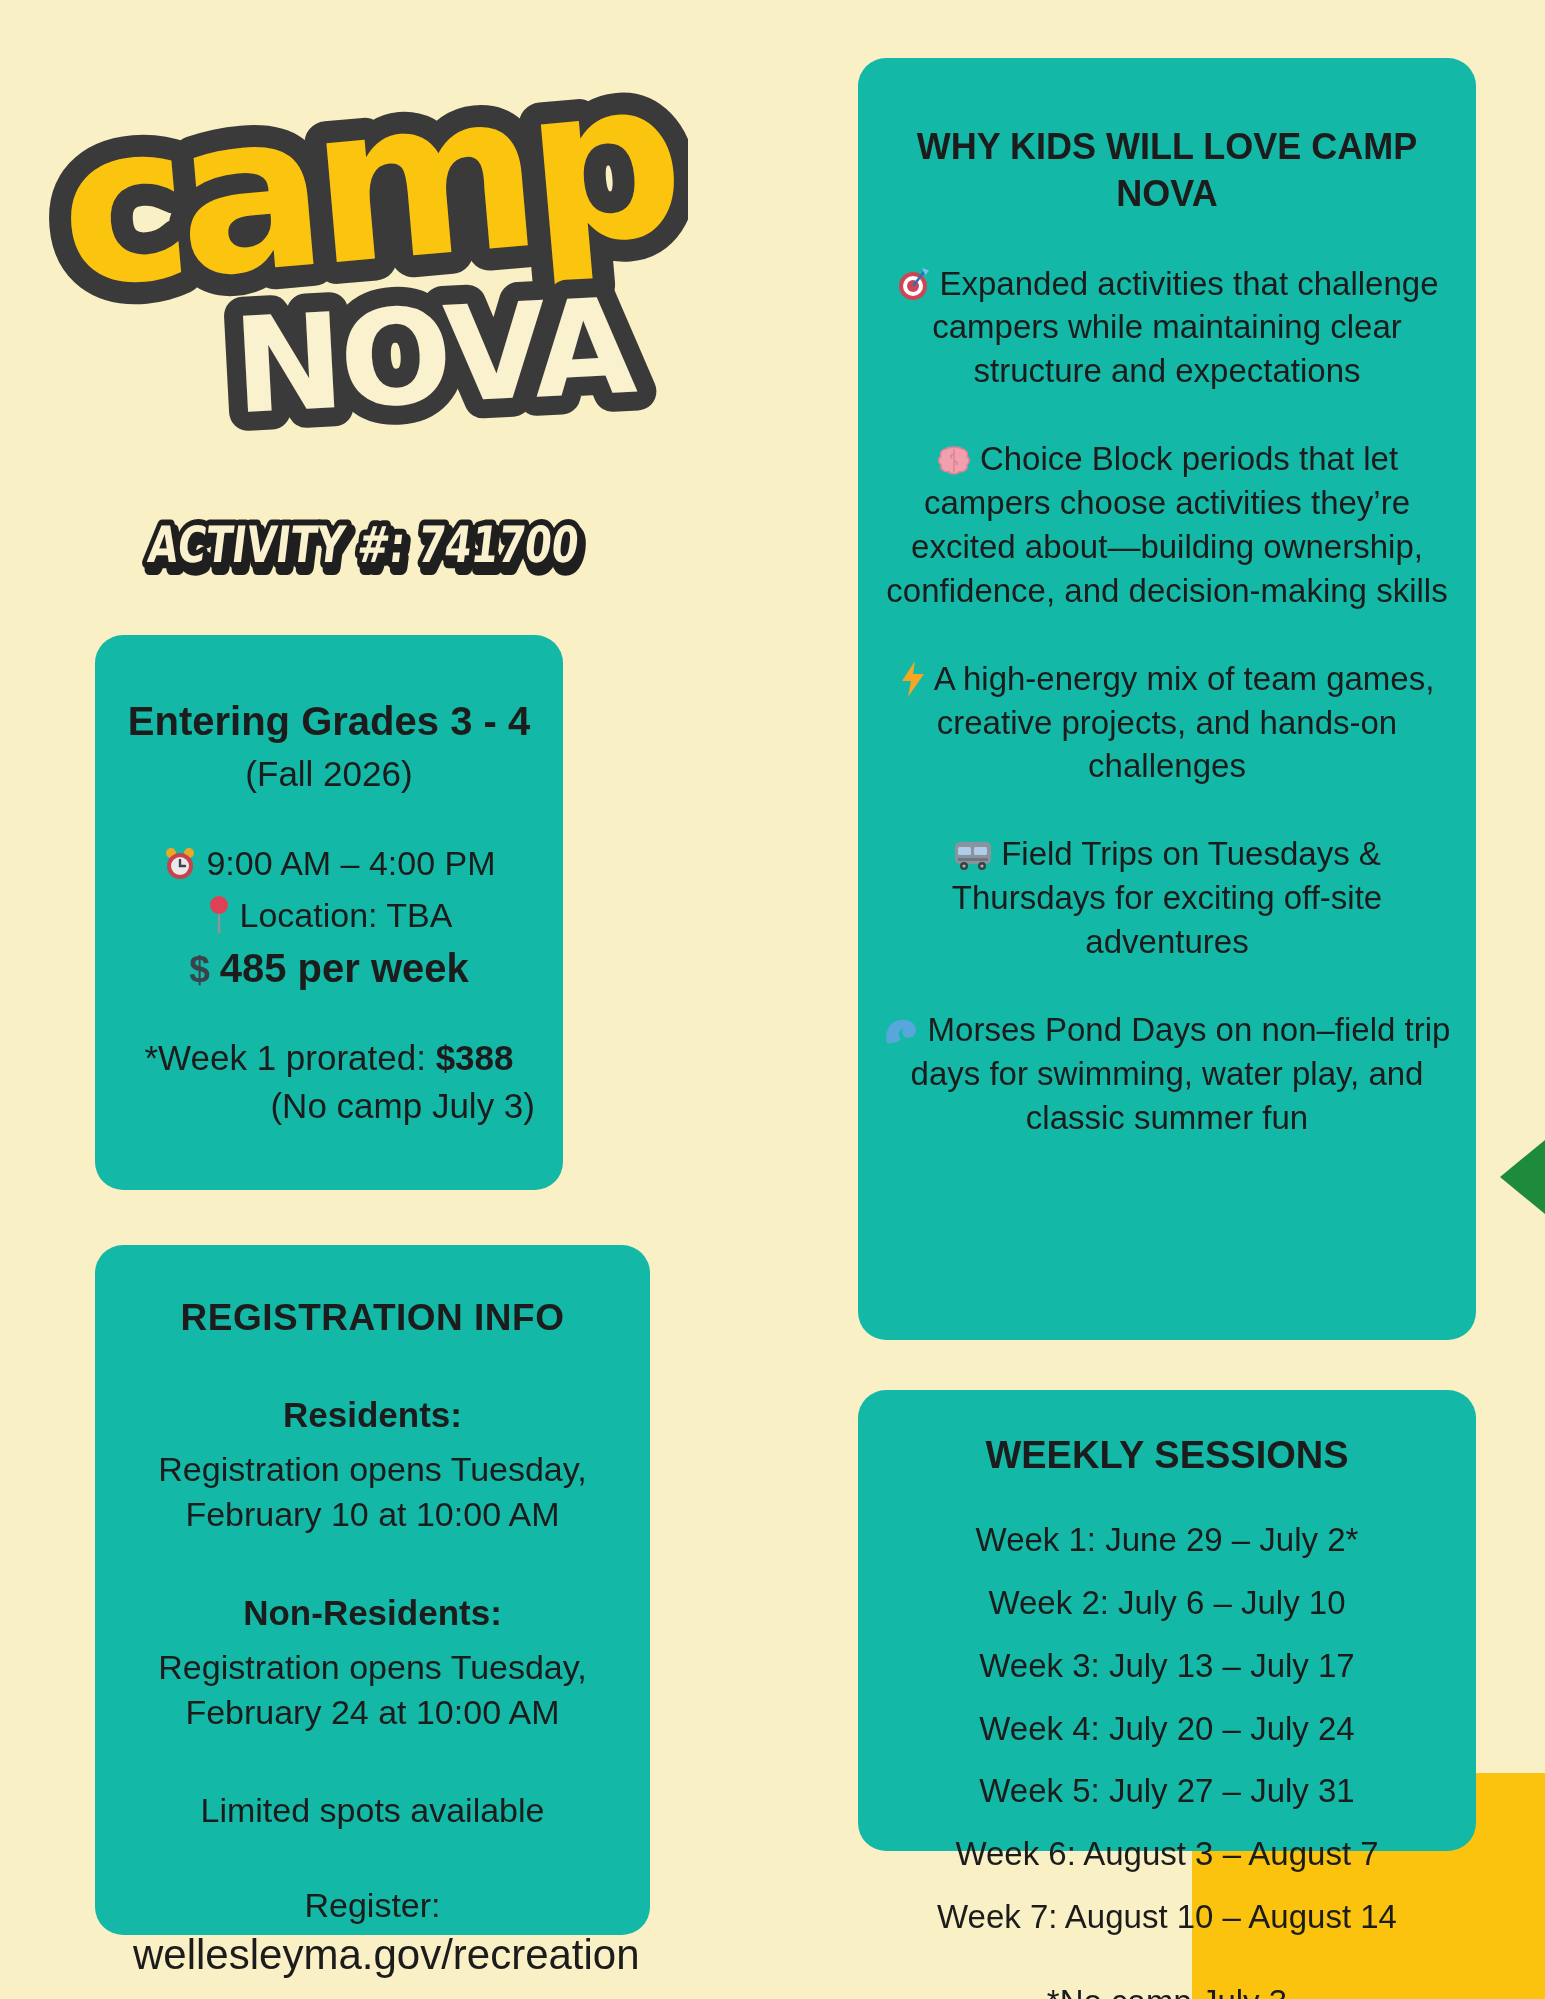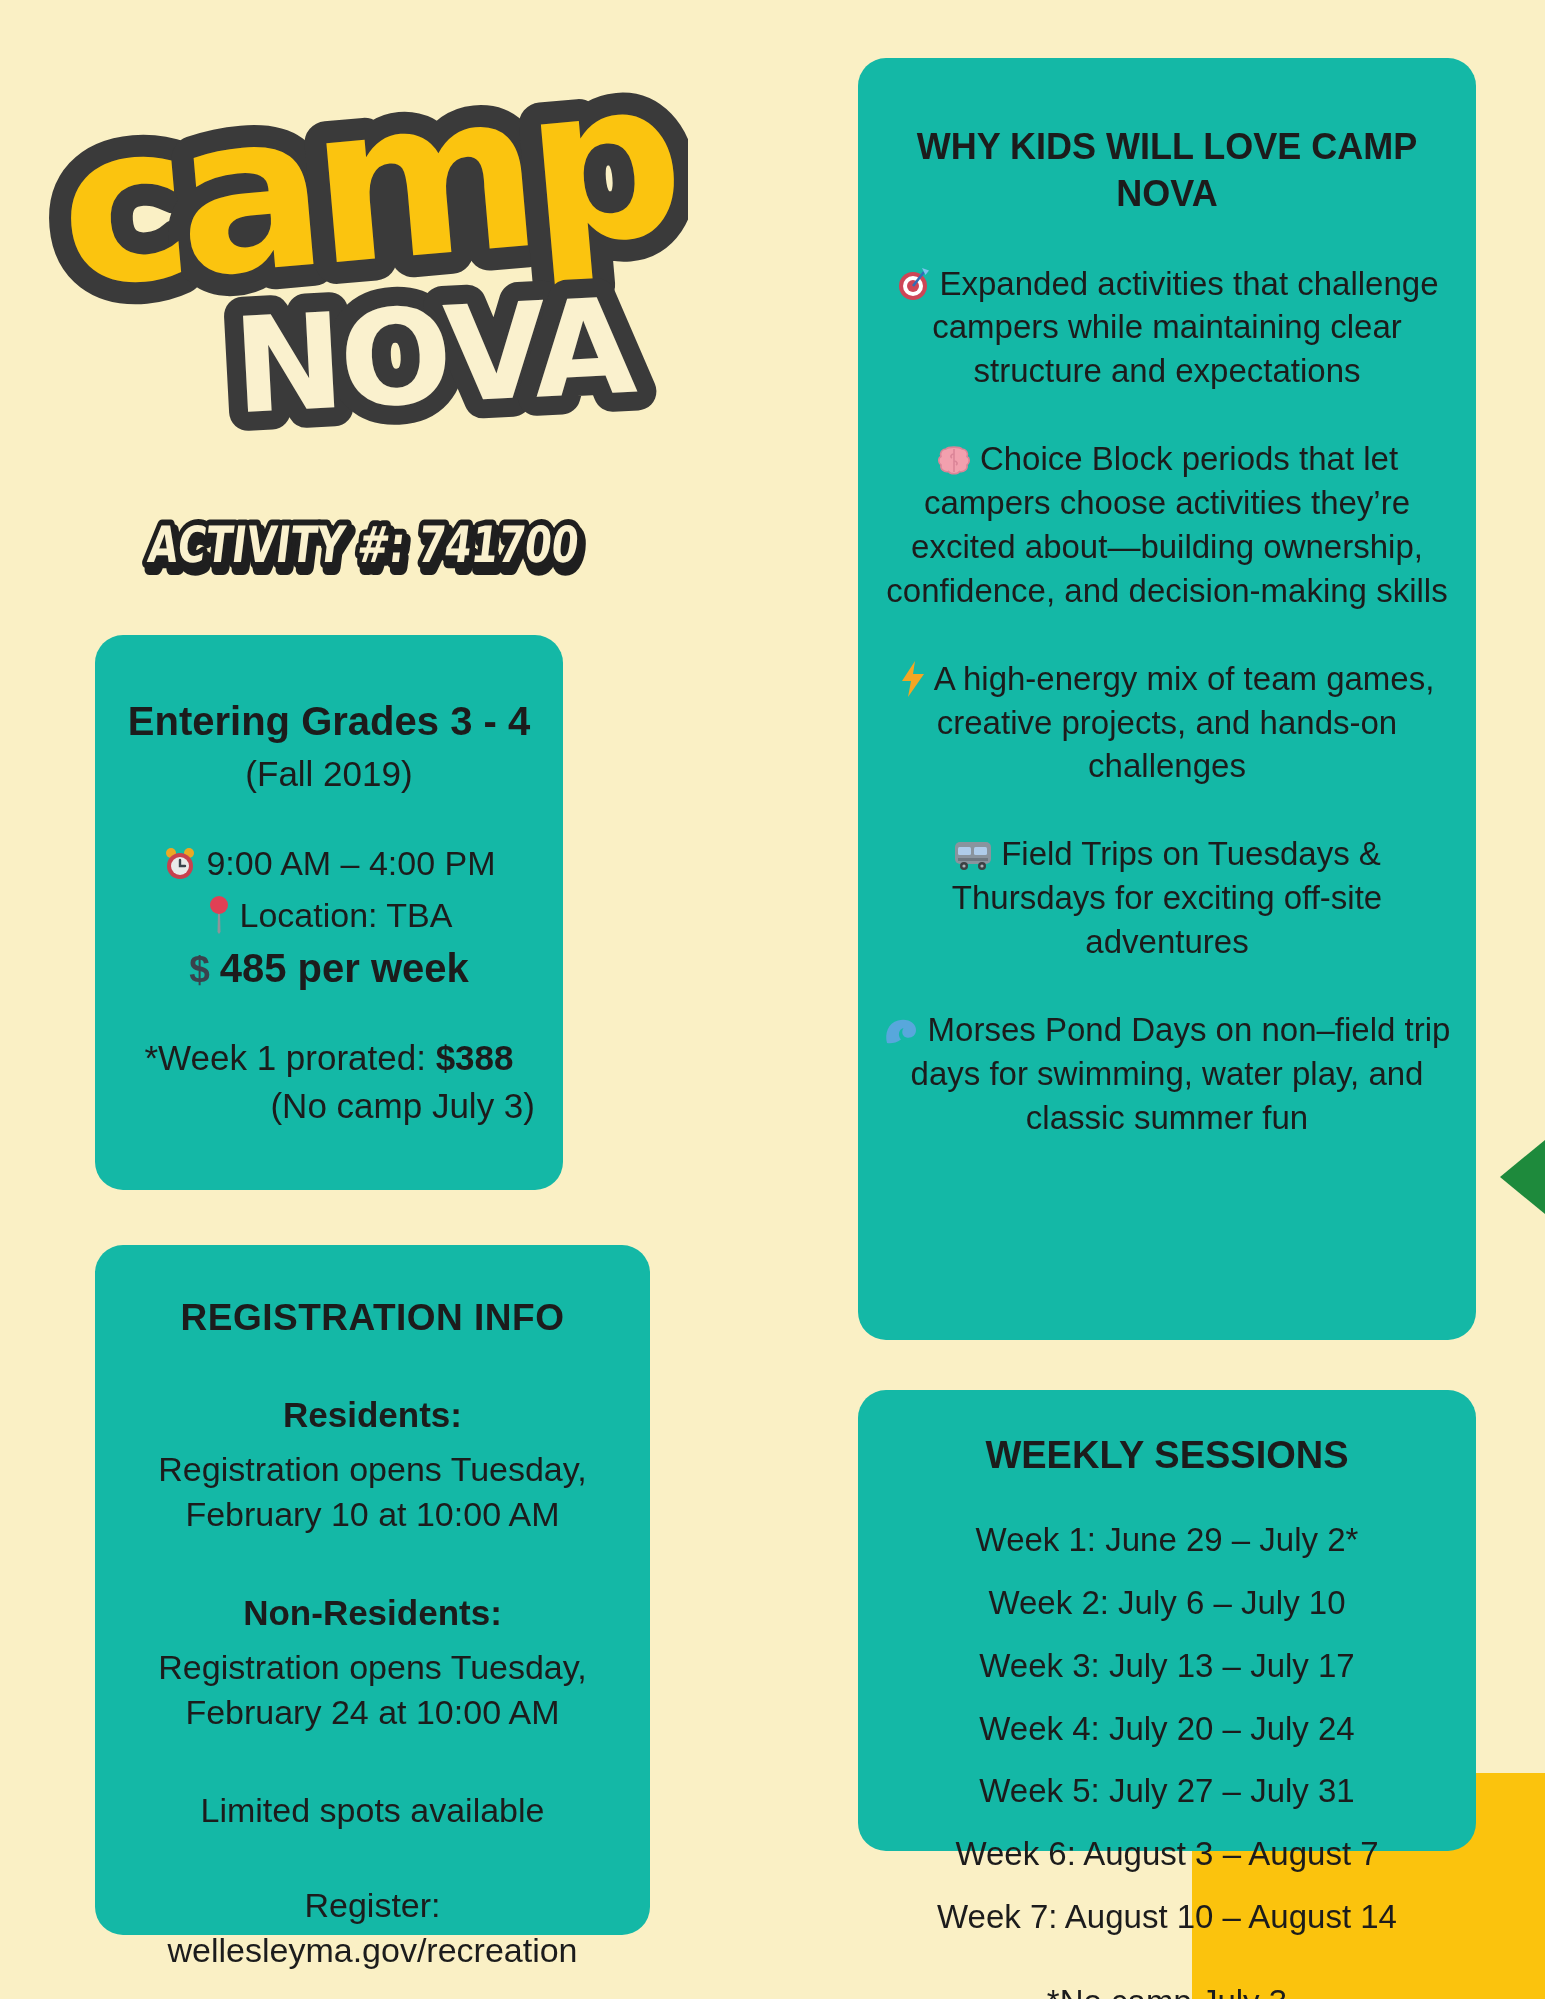--- a/index.html
+++ b/index.html
@@ -22,21 +22,21 @@
   .prorated{font-size:35px;margin:50px 0 0;}
   .no-camp{font-size:35px;margin:8px 0 0;text-align:right;}
 
   
   .reg-card{left:95px;top:1245px;width:555px;height:690px;padding:52px 38px 0;}
   .reg-heading{font-size:37px;font-weight:bold;margin:0;letter-spacing:.5px;}
   .reg-label{font-size:35px;font-weight:bold;margin:56px 0 6px;}
   .reg-text{font-size:34px;line-height:1.32;margin:12px;}
   .limited{font-size:34px;margin:56px 0 0;}
   .register-label{font-size:34px;margin:56px 0 0;}
-  .register-url{font-size:34px;margin:6px 0 0;}
+  .register-url{font-size:42px;margin:6px 0 0;}
 
   
   .why-card{left:858px;top:58px;width:618px;height:1282px;padding:66px 22px 0;}
   .why-heading{font-size:36px;font-weight:bold;line-height:1.3;margin:0;}
   .bullet{font-size:33px;line-height:1.33;margin:44px 0 0;}
   .bullet-icon{vertical-align:-7px;margin-right:8px;}
 
   
   .sessions-card{left:858px;top:1390px;width:618px;height:461px;padding:44px 16px 0;}
   .sessions-heading{font-size:38px;font-weight:bold;margin:0;}
@@ -64,21 +64,21 @@
 
   <svg class="badge-svg" width="500" height="110" viewBox="0 0 500 110">
     <g transform="skewX(-7)">
       <text class="logo-text" x="264" y="76" text-anchor="middle" font-size="50" textLength="430" lengthAdjust="spacingAndGlyphs" fill="#1F1F1F" stroke="#1F1F1F" stroke-width="14" stroke-linejoin="round">ACTIVITY #: 741700</text>
       <text class="logo-text" x="260" y="70" text-anchor="middle" font-size="50" textLength="430" lengthAdjust="spacingAndGlyphs" fill="#FAF1CE" stroke="#1F1F1F" stroke-width="12" paint-order="stroke" stroke-linejoin="round">ACTIVITY #: 741700</text>
     </g>
   </svg>
 
   <div class="card info-card">
     <p class="grades-title">Entering Grades 3 - 4</p>
-    <p class="season-subtitle">(Fall 2019)</p>
+    <p class="season-subtitle">(Fall 2026)</p>
     <div class="sched">
       <p class="sched-line">
         <svg class="bullet-icon" width="36" height="36" viewBox="0 0 36 36">
           <circle cx="9" cy="7" r="5" fill="#EBA824"></circle>
             <circle cx="27" cy="7" r="5" fill="#EBA824"></circle>
           <circle cx="18" cy="20" r="13" fill="#C9404E"></circle>
           <circle cx="18" cy="20" r="9" fill="#E9E9E9"></circle>
           <path d="M18 14 v6 h5" stroke="#3A424C" stroke-width="2.4" fill="none" stroke-linecap="round"></path>
         </svg><span>9:00 AM – 4:00 PM</span>
       </p>

